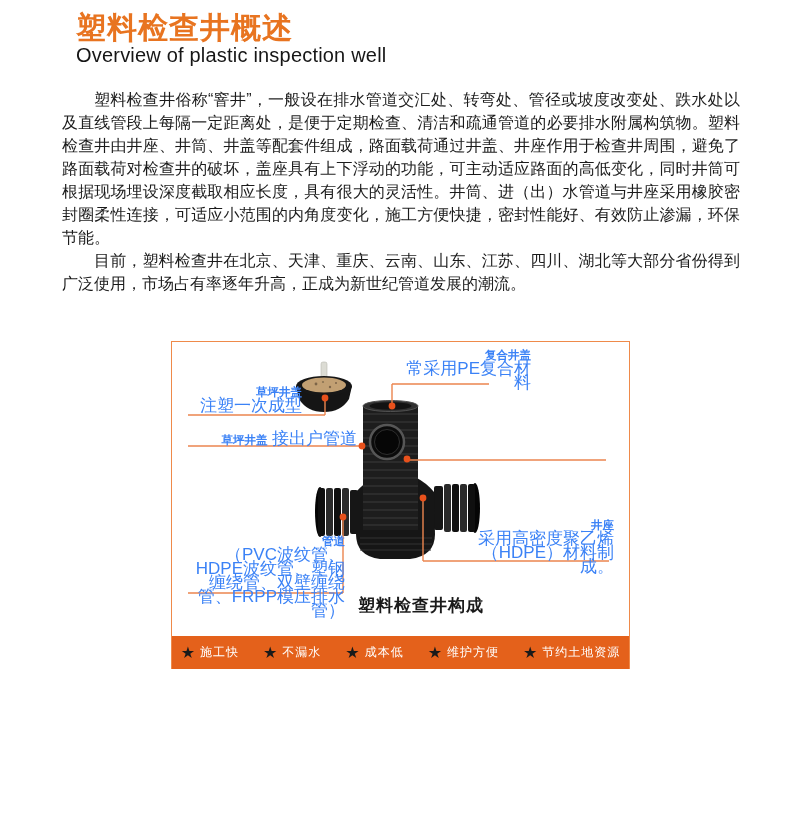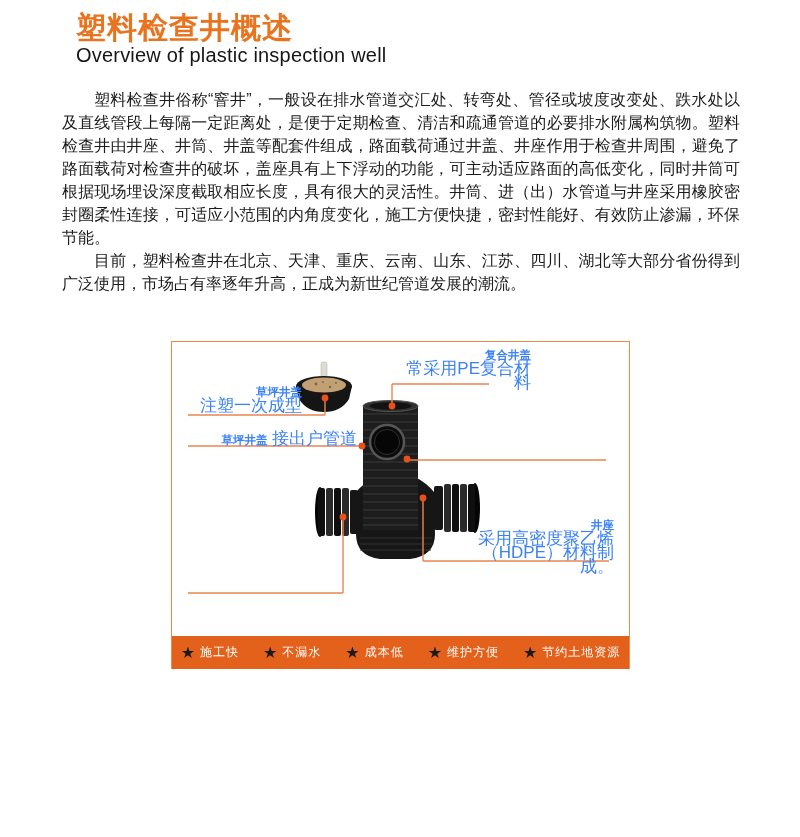--- a/index.html
+++ b/index.html
@@ -160,21 +160,26 @@
       <span class="dlabel-title inline">草坪井盖</span>
       <span class="dlabel-desc inline">接出户管道</span>
     </div>
 
 
     <div class="dlabel" style="left:292px; top:176px; width:150px;">
       <div class="dlabel-title">井座</div>
       <div class="dlabel-desc">采用高密度聚乙烯（HDPE）材料制成。</div>
     </div>
 
-
+    <div class="dlabel" style="left:15px; top:192px; width:158px;">
+      <div class="dlabel-title">管道</div>
+      <div class="dlabel-desc">（PVC波纹管、HDPE波纹管、塑钢缠绕管、双壁缠绕管、FRPP模压排水管）</div>
+    </div>
+
+    <div class="caption">塑料检查井构成</div>
 
     <div class="feature-bar">
       <div class="feat">
         <span class="star">★</span>
         <span class="feat-label">施工快</span>
       </div>
       <div class="feat">
         <span class="star">★</span>
         <span class="feat-label">不漏水</span>
       </div>

